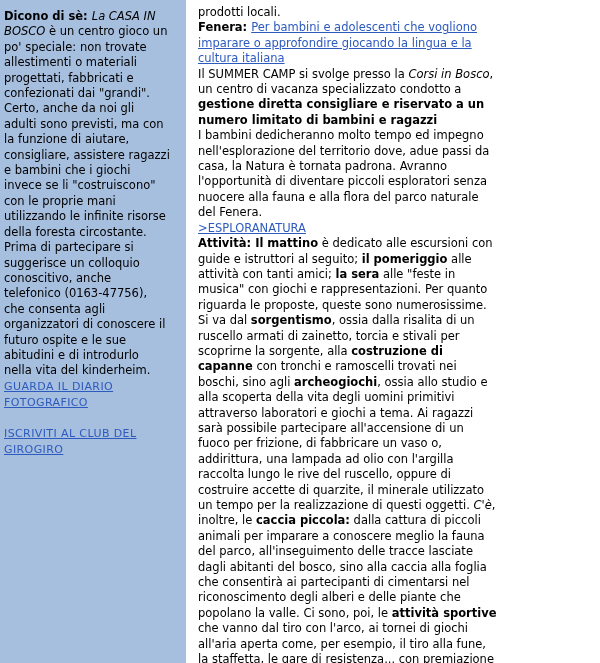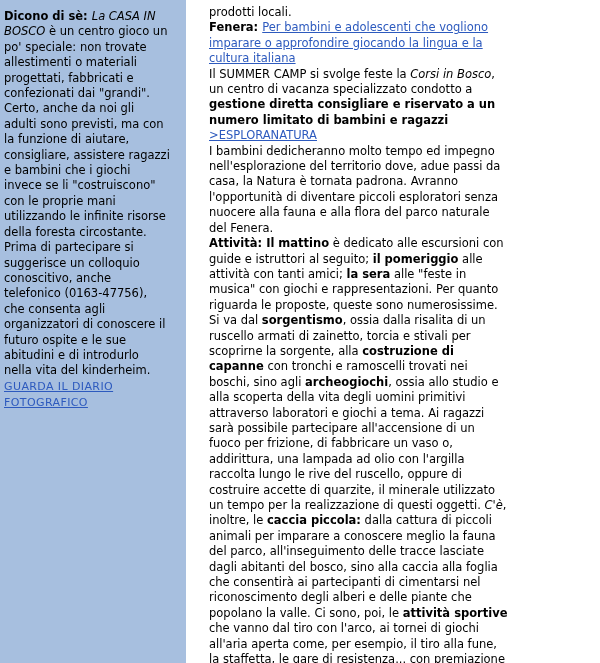--- a/index.html
+++ b/index.html
@@ -13,21 +13,21 @@
   .page{display:flex;width:600px;height:663px;}
   .left-col{
     width:186px;min-width:186px;box-sizing:border-box;
     background:var(--left-bg,#a7bfdf);
     padding:9px 16px 8px 4px;
     font-size:11.5px;line-height:15.4px;
   }
   .right-col{
     box-sizing:border-box;
     width:414px;
-    padding:5px 0 0 23px;
+    padding:5px 0 0 12px;
     font-size:11.5px;line-height:15.4px;
     background:var(--page-bg,#ffffff);
   }
   .right-text{width:300px;}
   .rich{margin:0;}
   .rich b{font-weight:bold;}
   .rich i{font-style:italic;}
   a.lnk{
     color:var(--link-col,#2d5abe);
     cursor:pointer;
@@ -46,26 +46,27 @@
 </style>
 </head>
 <body>
 
 <div class="page">
 
   <aside class="left-col">
     <p class="rich"><b>Dicono di sè: </b><i>La CASA IN BOSCO</i><span> è un centro gioco un po' speciale: non trovate allestimenti o materiali progettati, fabbricati e confezionati dai "grandi". Certo, anche da noi gli adulti sono previsti, ma con la funzione di aiutare, consigliare, assistere ragazzi e bambini che i giochi invece se li "costruiscono" con le proprie mani utilizzando le infinite risorse della foresta circostante. Prima di partecipare si suggerisce un colloquio conoscitivo, anche telefonico (0163-47756), che consenta agli organizzatori di conoscere il futuro ospite e le sue abitudini e di introdurlo nella vita del kinderheim.</span></p>
     <a class="leftlink" href="#">GUARDA IL DIARIO FOTOGRAFICO</a>
     <div class="spacer"></div>
+    <a class="leftlink" href="#">ISCRIVITI AL CLUB DEL GIROGIRO</a>
   </aside>
 
   <main class="right-col">
     <div class="right-text">
       <div class="rich"><span>prodotti locali.</span></div>
       <div class="rich"><b>Fenera: </b><a class="lnk" href="#">Per bambini e adolescenti che vogliono imparare o approfondire giocando la lingua e la cultura italiana</a></div>
-      <div class="rich"><span>Il SUMMER CAMP si svolge feste la </span><i>Corsi in Bosco</i><span>, un centro di vacanza specializzato condotto a </span><b>gestione diretta consigliare e riservato a un numero limitato di bambini e ragazzi</b></div>
+      <div class="rich"><span>Il SUMMER CAMP si svolge presso la </span><i>Corsi in Bosco</i><span>, un centro di vacanza specializzato condotto a </span><b>gestione diretta consigliare e riservato a un numero limitato di bambini e ragazzi</b></div>
+      <div class="rich"><span>I bambini dedicheranno molto tempo ed impegno nell'esplorazione del territorio dove, adue passi da casa, la Natura è tornata padrona. Avranno l'opportunità di diventare piccoli esploratori senza nuocere alla fauna e alla flora del parco naturale del Fenera.</span></div>
       <div class="rich"><a class="lnk" href="#">&gt;ESPLORANATURA</a></div>
-      <div class="rich"><span>I bambini dedicheranno molto tempo ed impegno nell'esplorazione del territorio dove, adue passi da casa, la Natura è tornata padrona. Avranno l'opportunità di diventare piccoli esploratori senza nuocere alla fauna e alla flora del parco naturale del Fenera.</span></div>
       <div class="rich"><b>Attività: Il mattino</b><span> è dedicato alle escursioni con guide e istruttori al seguito; </span><b>il pomeriggio</b><span> alle attività con tanti amici; </span><b>la sera</b><span> alle "feste in musica" con giochi e rappresentazioni. Per quanto riguarda le proposte, queste sono numerosissime. Si va dal </span><b>sorgentismo</b><span>, ossia dalla risalita di un ruscello armati di zainetto, torcia e stivali per scoprirne la sorgente, alla </span><b>costruzione di capanne</b><span> con tronchi e ramoscelli trovati nei boschi, sino agli </span><b>archeogiochi</b><span>, ossia allo studio e alla scoperta della vita degli uomini primitivi attraverso laboratori e giochi a tema. Ai ragazzi sarà possibile partecipare all'accensione di un fuoco per frizione, di fabbricare un vaso o, addirittura, una lampada ad olio con l'argilla raccolta lungo le rive del ruscello, oppure di costruire accette di quarzite, il minerale utilizzato un tempo per la realizzazione di questi oggetti. </span><i>C'è</i><span>, inoltre, le </span><b>caccia piccola:</b><span> dalla cattura di piccoli animali per imparare a conoscere meglio la fauna del parco, all'inseguimento delle tracce lasciate dagli abitanti del bosco, sino alla caccia alla foglia che consentirà ai partecipanti di cimentarsi nel riconoscimento degli alberi e delle piante che popolano la valle. Ci sono, poi, le </span><b>attività sportive</b><span> che vanno dal tiro con l'arco, ai tornei di giochi all'aria aperta come, per esempio, il tiro alla fune, la staffetta, le gare di resistenza... con premiazione finale per i migliori il venerdì pomeriggio.</span></div>
     </div>
   </main>
 
 </div>
 
 </body></html>

